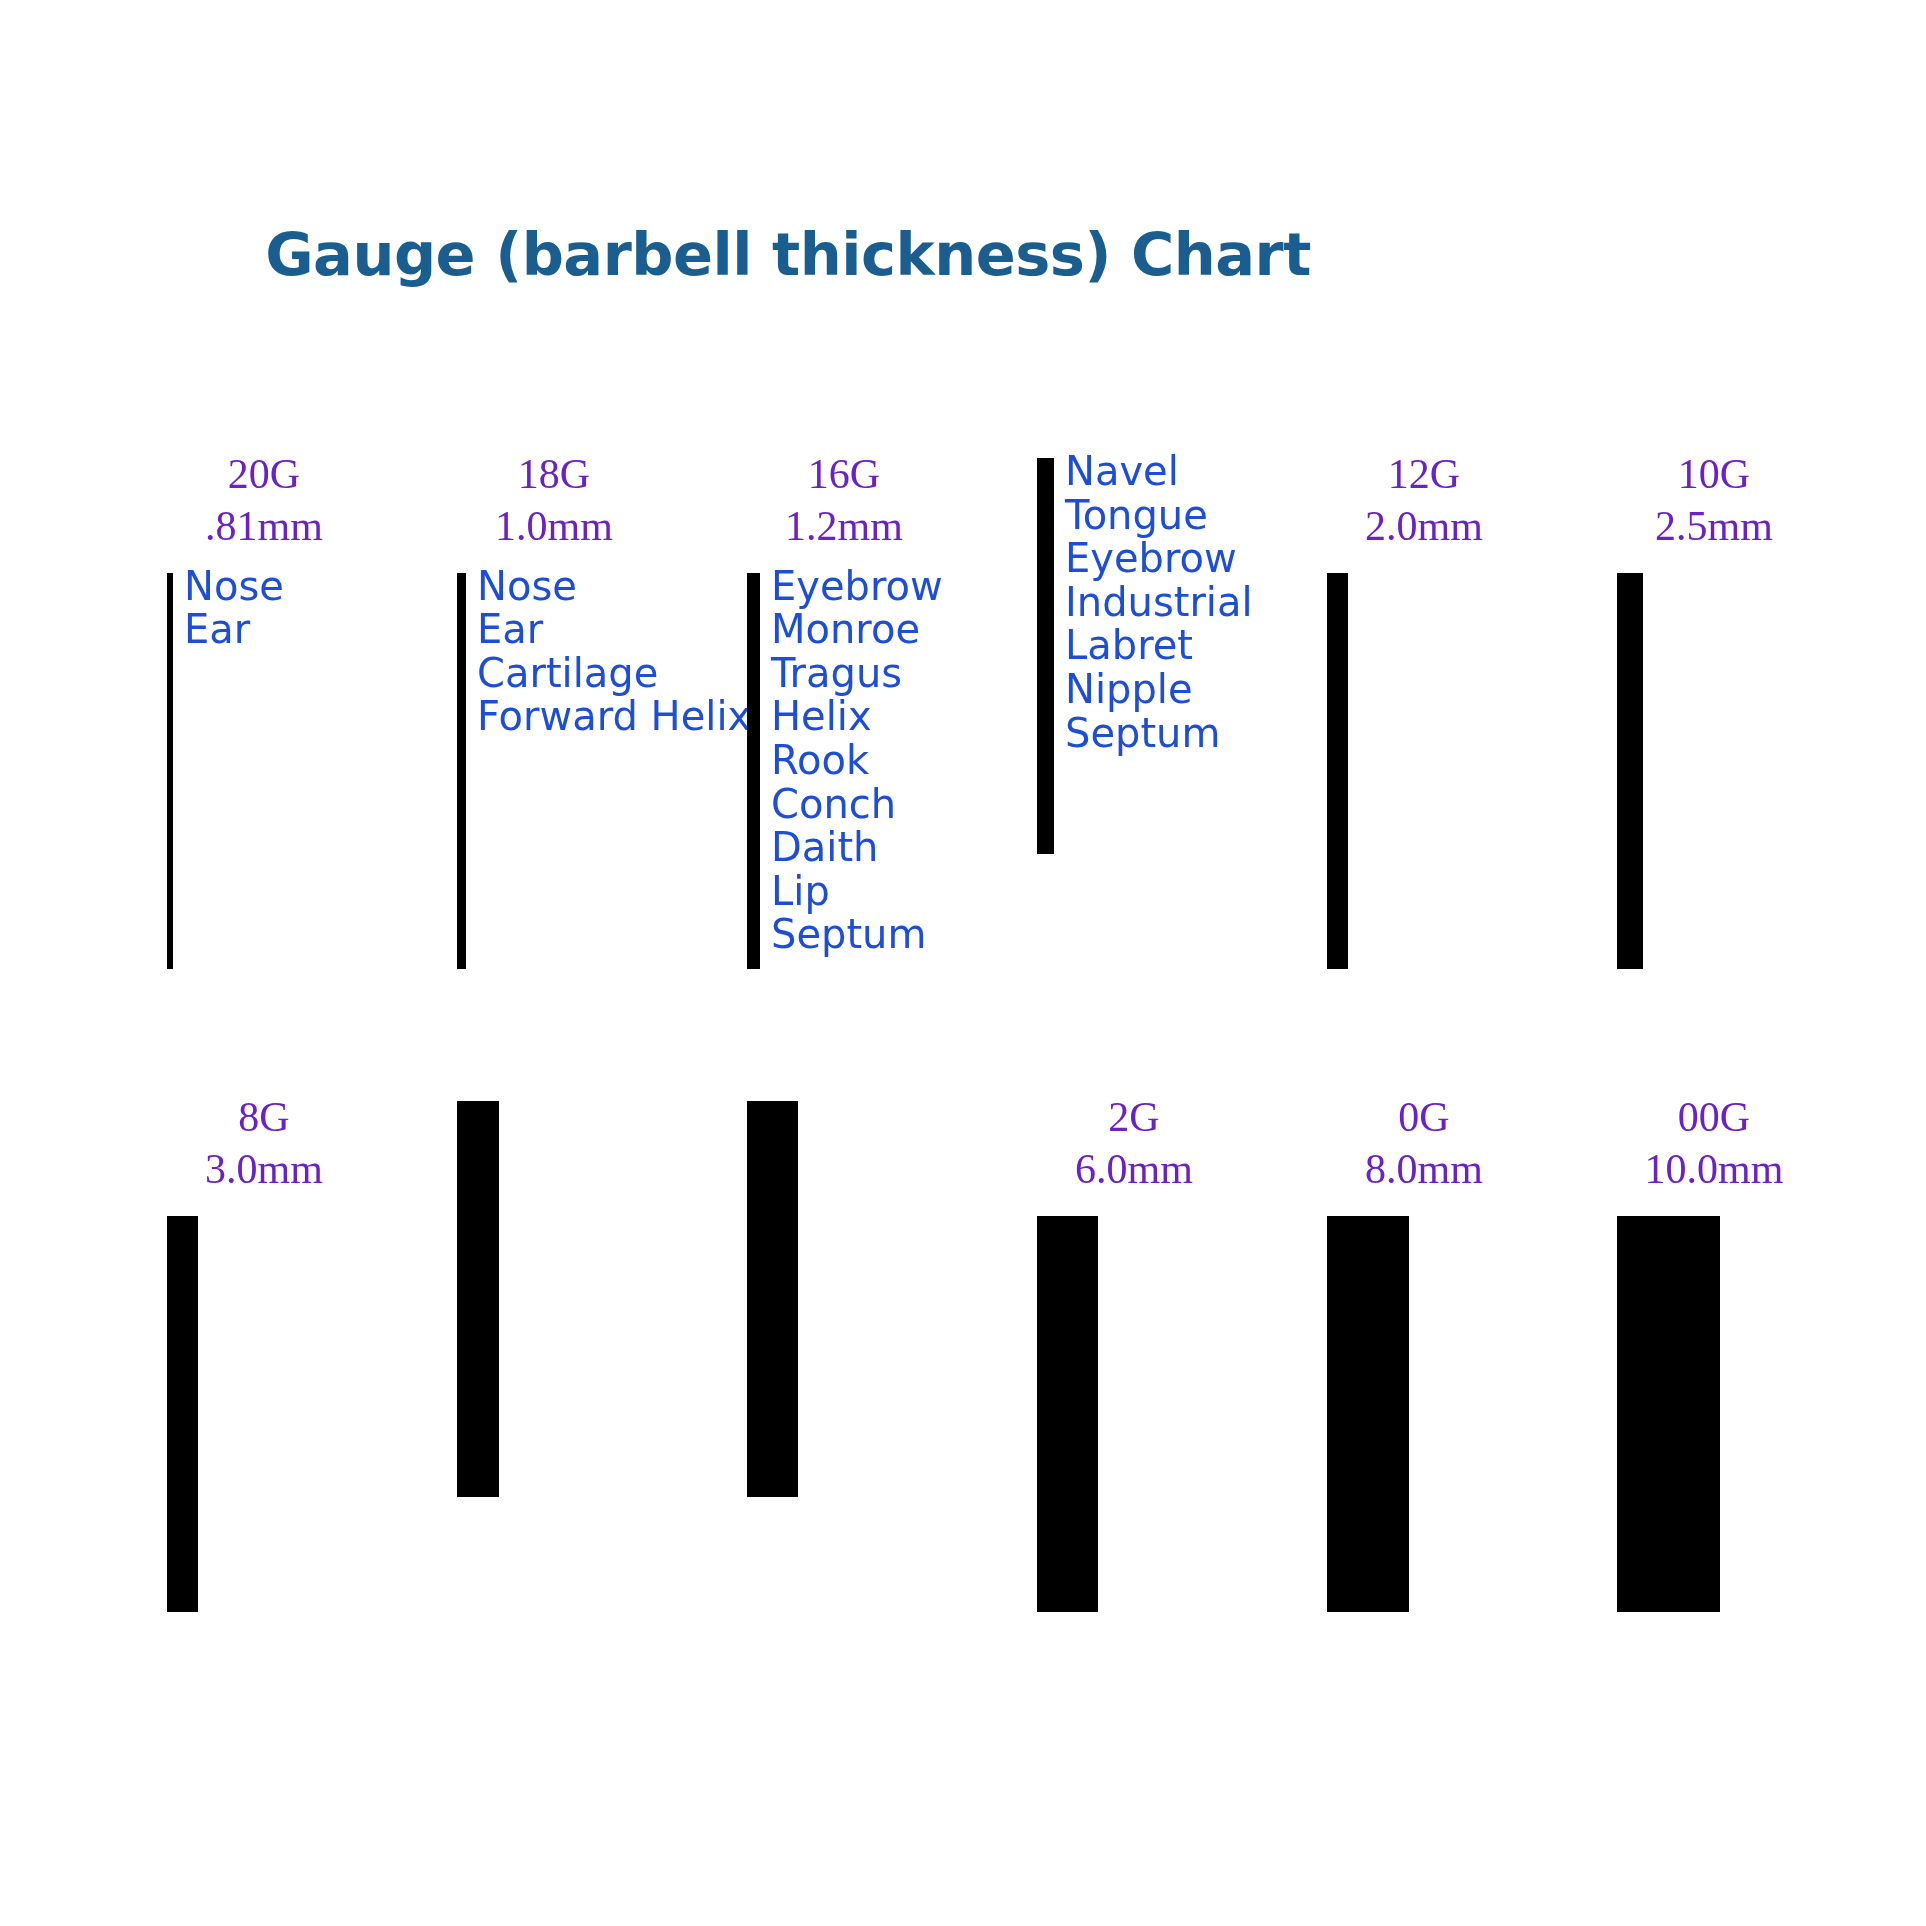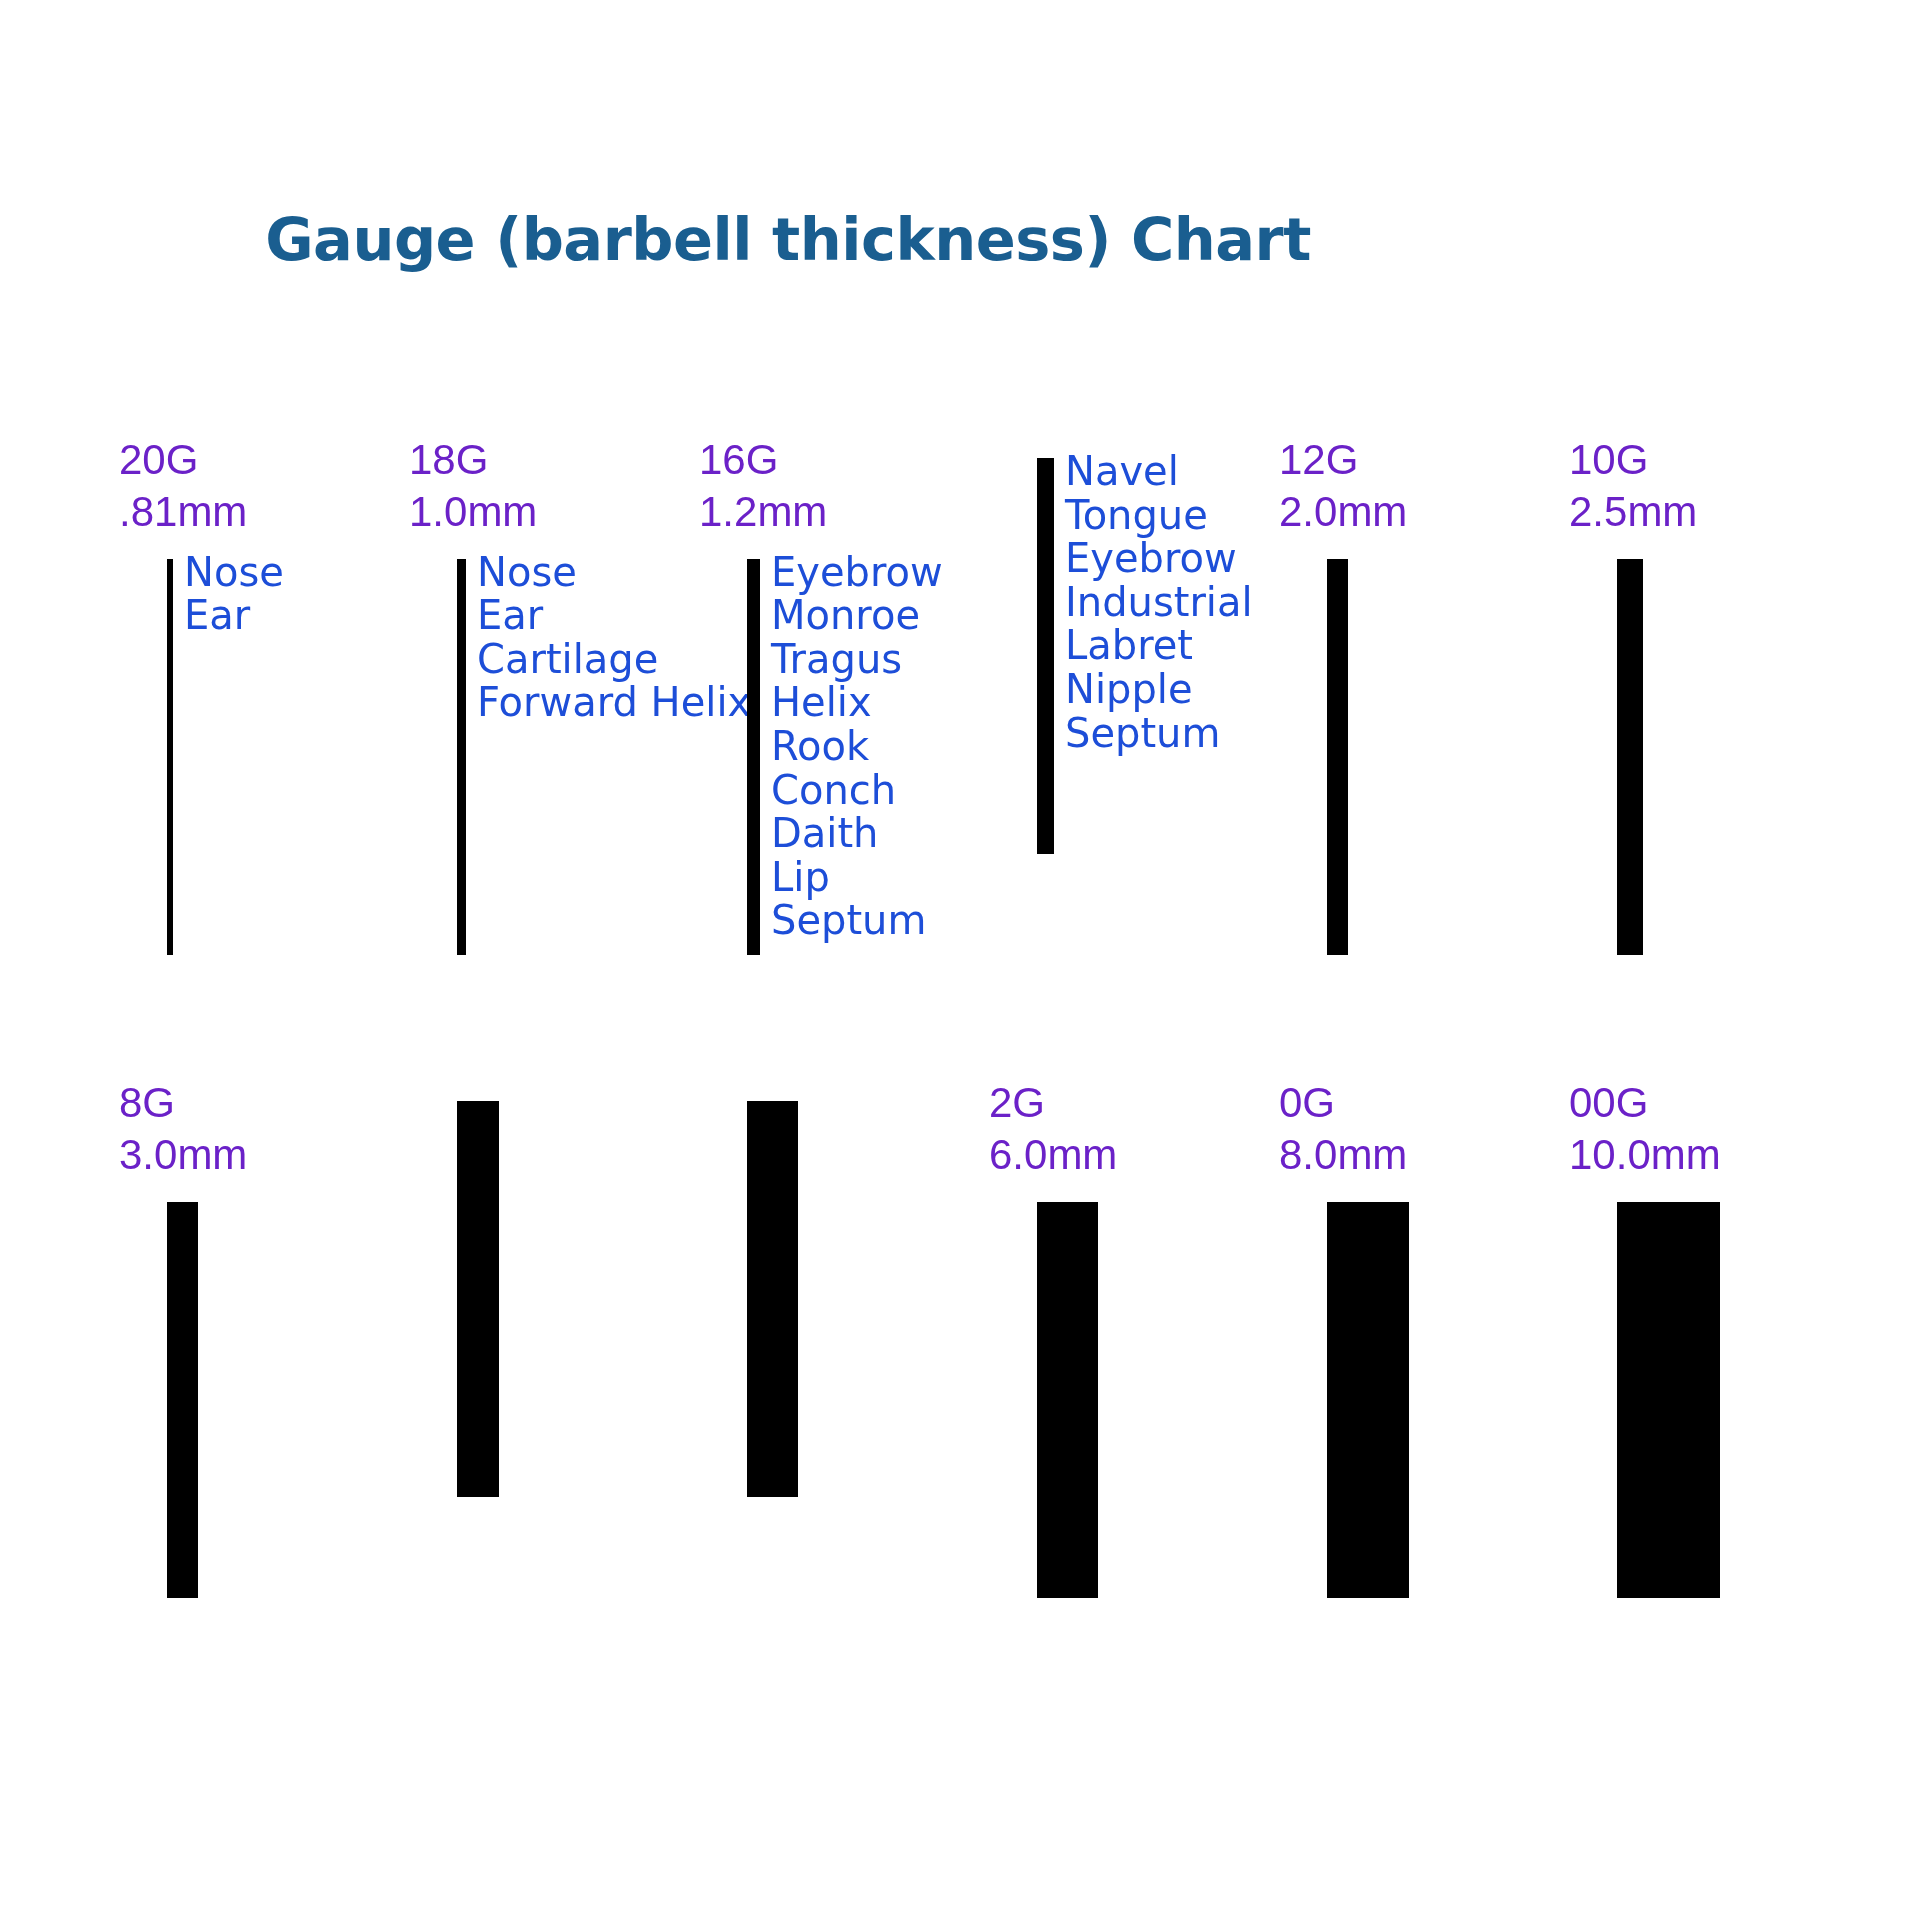--- a/index.html
+++ b/index.html
@@ -13,21 +13,21 @@
     font-family: "DejaVu Sans", sans-serif;
     overflow: hidden;
   }
   #chart {
     position: relative;
     width: 1927px;
     height: 1927px;
   }
   .title {
     position: absolute;
-    top: 205px;
+    top: 220px;
     left: 0;
     width: 1576px;
     text-align: center;
     font-family: "DejaVu Sans", sans-serif;
     font-weight: bold;
     font-size: 59px;
     color: #1a5e90;
     letter-spacing: -0.5px;
   }
   .row {
@@ -39,25 +39,26 @@
     align-items: flex-start;
   }
   .row-top { top: 436px; }
   .row-bottom { top: 1079px; }
 
   .cell {
     width: 290px;
     position: relative;
   }
   .labels {
-    text-align: left;
+    text-align: center;
     color: #6b21c8;
     font-size: 42px;
     line-height: 1.15;
-    font-family: Liberation Sans, sans-serif;
+    font-family: Liberation Serif, serif;
+    margin-top: 14px;
   }
   .gauge-label { display: block; }
   .mm-label { display: block; margin-top: 4px; }
 
   .barwrap {
     position: relative;
     margin-top: 22px;
     height: 495px;
   }
   .bar {

